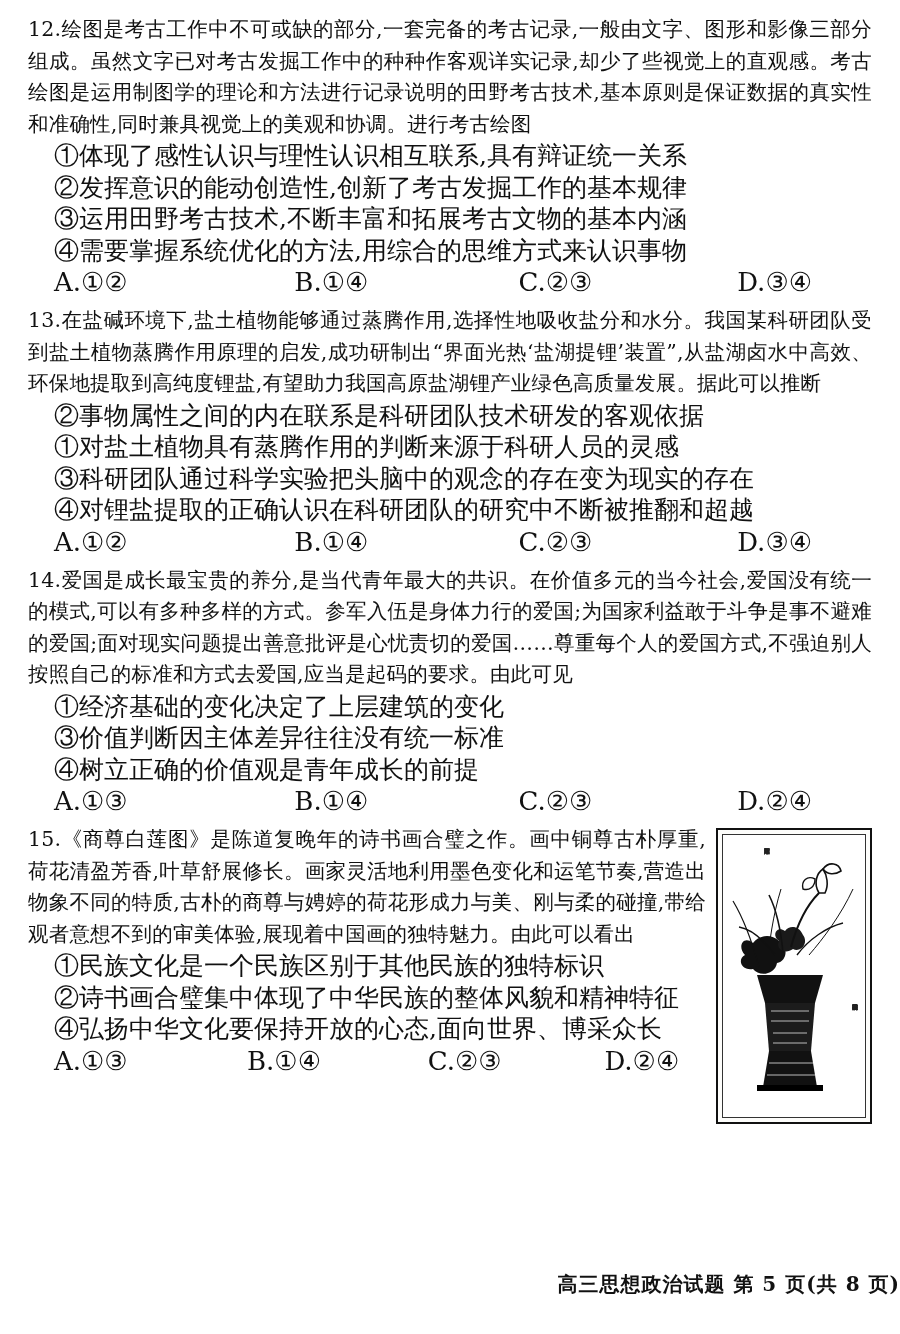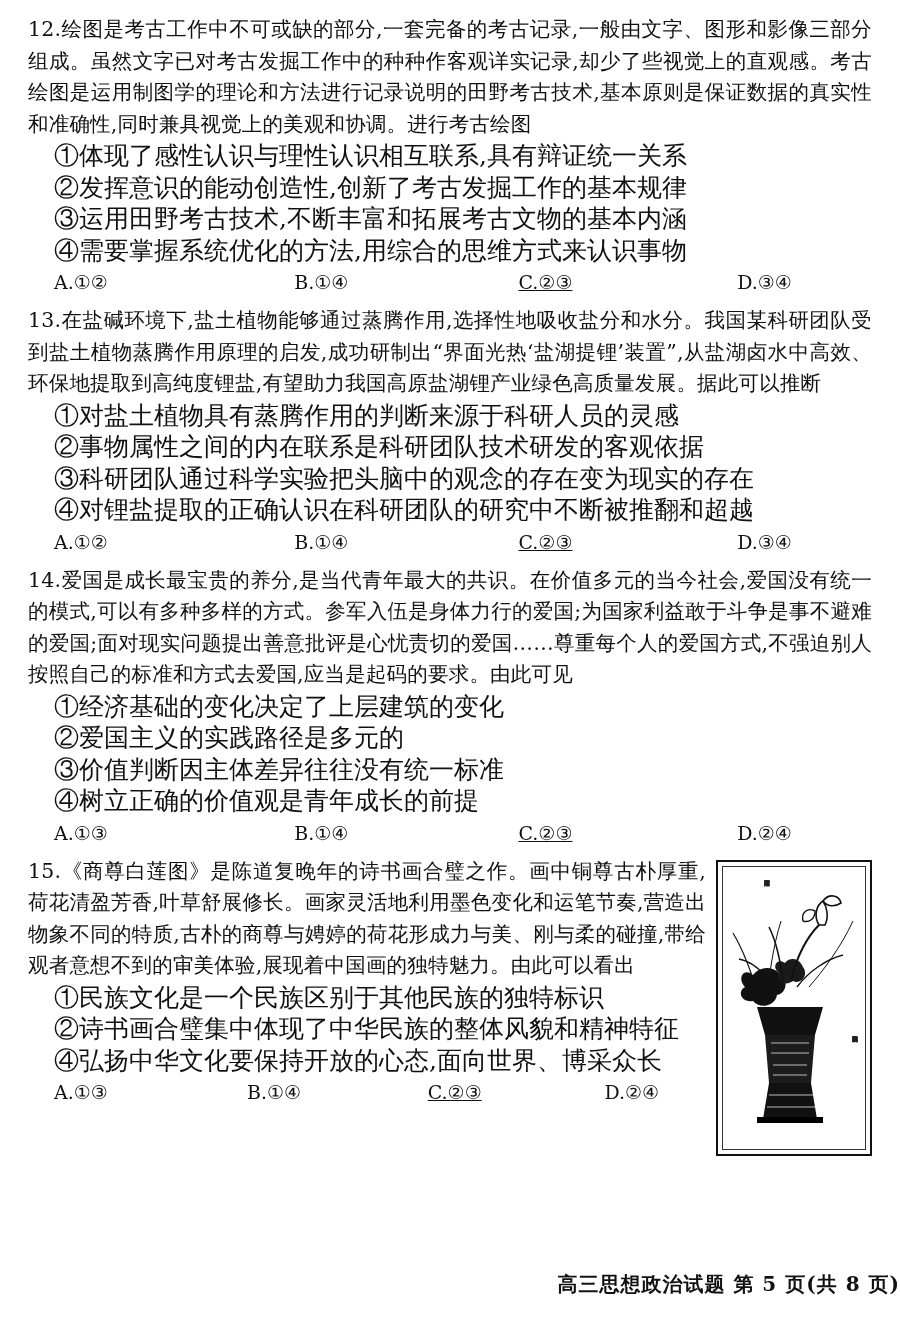--- a/index.html
+++ b/index.html
@@ -41,31 +41,31 @@
   .stem-body {
     text-align: justify;
   }
   .opt {
     padding-left: 26px;
     font-size: 25px;
     line-height: 31.5px;
   }
   .answers {
     padding-left: 26px;
-    font-size: 19px;
+    font-size: 26px;
     line-height: 33px;
     display: flex;
     gap: 48px;
   }
   .answers span {
     display: inline-block;
   }
   .ans-a { width: 214px; }
   .ans-b { width: 196px; }
-  .ans-c { width: 190px; text-decoration: underline; }
+  .ans-c { width: 190px; }
   .ans-d { width: 150px; }
 
   
   .q15-wrap {
     position: relative;
   }
   .artbox {
     float: right;
     width: 152px;
     height: 292px;
@@ -142,36 +142,35 @@
       <div class="answers">
         <span class="ans-a">A.①②</span>
         <span class="ans-b">B.①④</span>
         <span class="ans-c">C.②③</span>
         <span class="ans-d">D.③④</span>
       </div>
     </div>
 
     <div class="question">
       <div class="qline stem-body"><span>13.</span><span>在盐碱环境下,盐土植物能够通过蒸腾作用,选择性地吸收盐分和水分。我国某科研团队受到盐土植物蒸腾作用原理的启发,成功研制出“界面光热‘盐湖提锂’装置”,从盐湖卤水中高效、环保地提取到高纯度锂盐,有望助力我国高原盐湖锂产业绿色高质量发展。据此可以推断</span></div>
+      <div class="opt">②事物属性之间的内在联系是科研团队技术研发的客观依据</div>
       <div class="opt">①对盐土植物具有蒸腾作用的判断来源于科研人员的灵感</div>
-      <div class="opt">②事物属性之间的内在联系是科研团队技术研发的客观依据</div>
       <div class="opt">③科研团队通过科学实验把头脑中的观念的存在变为现实的存在</div>
       <div class="opt">④对锂盐提取的正确认识在科研团队的研究中不断被推翻和超越</div>
       <div class="answers">
         <span class="ans-a">A.①②</span>
         <span class="ans-b">B.①④</span>
         <span class="ans-c">C.②③</span>
         <span class="ans-d">D.③④</span>
       </div>
     </div>
 
     <div class="question">
       <div class="qline stem-body"><span>14.</span><span>爱国是成长最宝贵的养分,是当代青年最大的共识。在价值多元的当今社会,爱国没有统一的模式,可以有多种多样的方式。参军入伍是身体力行的爱国;为国家利益敢于斗争是事不避难的爱国;面对现实问题提出善意批评是心忧责切的爱国……尊重每个人的爱国方式,不强迫别人按照自己的标准和方式去爱国,应当是起码的要求。由此可见</span></div>
       <div class="opt">①经济基础的变化决定了上层建筑的变化</div>
-      <div class="opt">②爱国主义的实践路径是多元的</div>
       <div class="opt">③价值判断因主体差异往往没有统一标准</div>
       <div class="opt">④树立正确的价值观是青年成长的前提</div>
       <div class="answers">
         <span class="ans-a">A.①③</span>
         <span class="ans-b">B.①④</span>
         <span class="ans-c">C.②③</span>
         <span class="ans-d">D.②④</span>
       </div>
     </div>
 

